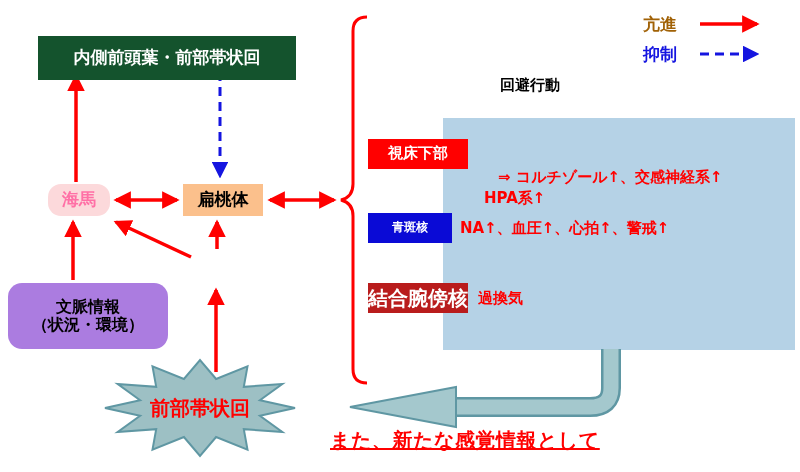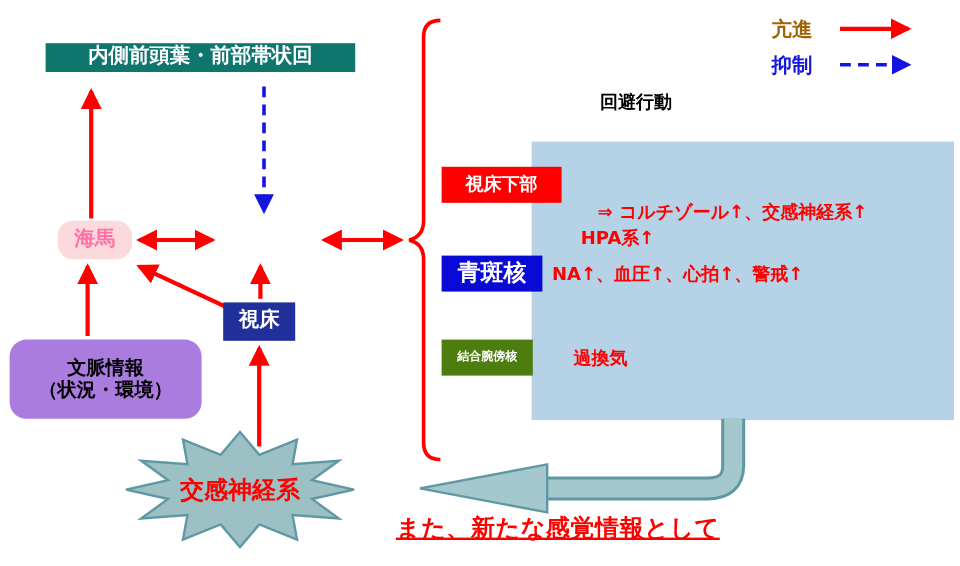--- a/index.html
+++ b/index.html
@@ -6,31 +6,31 @@
   .canvas{
     position:relative;width:800px;height:472px;background:#ffffff;
     font-family:"DejaVu Sans","Liberation Sans",sans-serif;overflow:hidden;
   }
   .layer{position:absolute;left:0;top:0;z-index:1;}
   .panel{position:absolute;left:443px;top:118px;width:352px;height:232px;background:#b5d2e6;z-index:0;}
   .box{
     position:absolute;display:flex;align-items:center;justify-content:center;
     font-weight:bold;z-index:2;text-align:center;line-height:1.15;
   }
-  .mpfc{left:38px;top:36px;width:258px;height:24px;background:#0f766e;color:#fff;font-size:17px;}
+  .mpfc{left:38px;top:36px;width:258px;height:44px;background:#14532d;color:#fff;font-size:17px;}
   .hippo{left:48px;top:184px;width:62px;height:32px;background:#fcd9db;color:#ff70a6;font-size:17px;border-radius:13px;}
   .amyg{left:183px;top:184px;width:80px;height:32px;background:#fbc08c;color:#000;font-size:17px;}
   .thal{left:186px;top:252px;width:60px;height:32px;background:#202f9a;color:#fff;font-size:17px;}
   .context{left:8px;top:283px;width:160px;height:66px;background:#ab7ce0;color:#000;
     border-radius:14px;font-size:16px;flex-direction:column;}
   .sensory{left:135px;top:395px;width:130px;height:26px;color:#ff0000;font-size:20px;}
   .pag{left:368px;top:70px;width:118px;height:30px;background:#ffff00;color:#000;font-size:15px;}
   .hypo{left:368px;top:139px;width:100px;height:30px;background:#ff0000;color:#fff;font-size:15px;}
-  .lc{left:368px;top:213px;width:84px;height:30px;background:#0a0ad6;color:#fff;font-size:19px;}
-  .pb{left:368px;top:283px;width:76px;height:30px;background:#4d7c0f;color:#fff;font-size:10px;}
+  .lc{left:368px;top:213px;width:84px;height:30px;background:#0a0ad6;color:#fff;font-size:12px;}
+  .pb{left:368px;top:283px;width:100px;height:30px;background:#b91c1c;color:#fff;font-size:20px;}
   .fx{position:absolute;z-index:2;font-weight:bold;font-size:15px;white-space:nowrap;}
   .fx-black{color:#000;}
   .fx-red{color:#ff0000;}
   .legend-label{position:absolute;z-index:2;font-weight:bold;font-size:17px;white-space:nowrap;}
   .legend-red{color:#a16207;}
   .legend-blue{color:#1515e0;}
   .footer-note{
     position:absolute;left:330px;top:427px;z-index:2;color:#ff0000;font-weight:bold;
     font-size:20px;text-decoration:underline;white-space:nowrap;letter-spacing:0.5px;
   }
@@ -68,28 +68,28 @@
     <line x1="191" y1="257" x2="116" y2="222" stroke="#ff0000" stroke-width="3.5" marker-end="url(#ra)"></line>
     <line x1="73" y1="280" x2="73" y2="222" stroke="#ff0000" stroke-width="3.5" marker-end="url(#ra)"></line>
     <line x1="216" y1="372" x2="216" y2="290" stroke="#ff0000" stroke-width="3.5" marker-end="url(#ra)"></line>
 
     <line x1="700" y1="24" x2="757" y2="24" stroke="#ff0000" stroke-width="3.5" marker-end="url(#ra)"></line>
     <line x1="700" y1="54" x2="757" y2="54" stroke="#1515e0" stroke-width="3" stroke-dasharray="9 6" marker-end="url(#ba)"></line>
   </svg>
 
   <div class="box mpfc">内側前頭葉・前部帯状回</div>
   <div class="box hippo">海馬</div>
-  <div class="box thal">視床</div>
+  <div class="box amyg">扁桃体</div>
 
   <div class="box context">
     <div>文脈情報</div>
     <div>（状況・環境）</div>
   </div>
 
-  <div class="box sensory">交感神経系</div>
+  <div class="box sensory">前部帯状回</div>
 
   <div class="fx fx-black" style="left:500px;top:76px;">回避行動</div>
 
   <div class="box hypo">視床下部</div>
   <div class="fx fx-red" style="left:484px;top:145px;margin-top:44px;">HPA系↑</div>
   <div class="fx fx-red" style="left:498px;top:168px;">⇒ コルチゾール↑、交感神経系↑</div>
 
   <div class="box lc">青斑核</div>
   <div class="fx fx-red" style="left:460px;top:219px;">NA↑、血圧↑、心拍↑、警戒↑</div>
 

